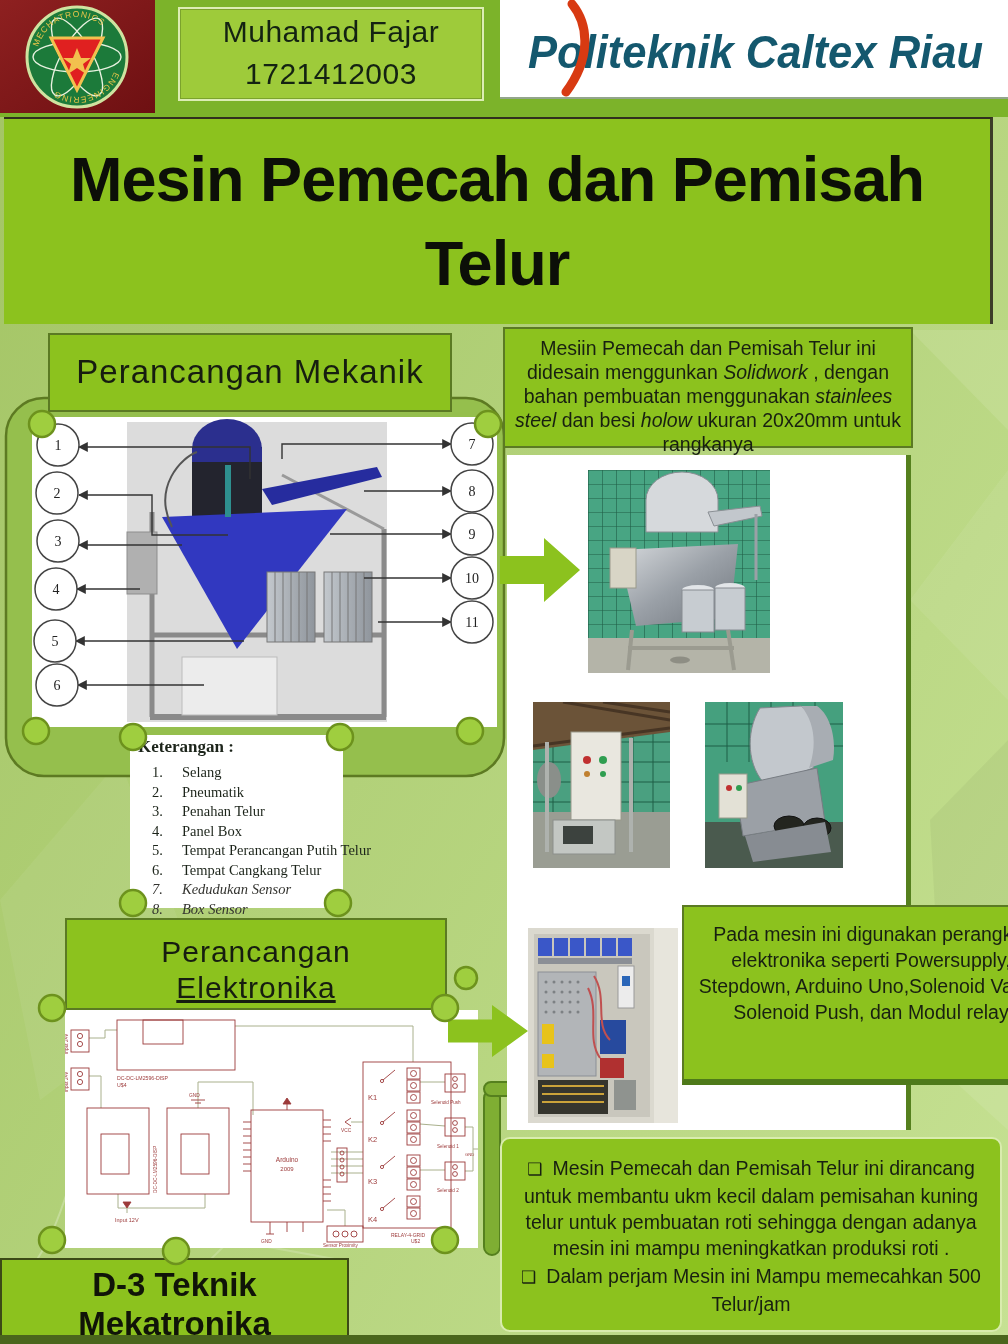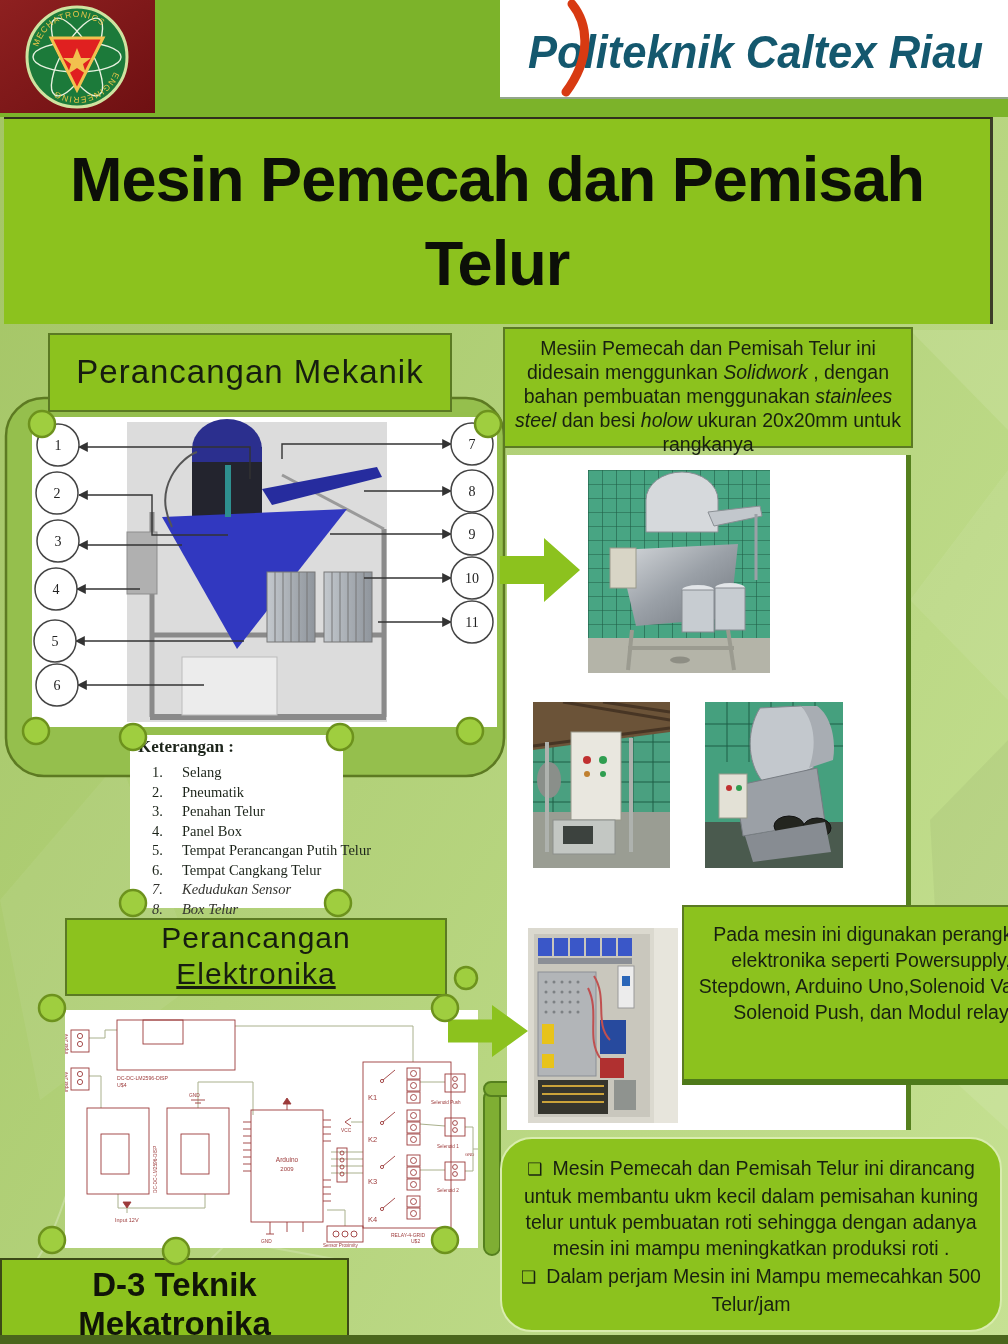--- a/index.html
+++ b/index.html
@@ -17,21 +17,21 @@
   .logopanel{left:500px;top:0;width:508px;height:97px;background:#ffffff;border-bottom:2px solid #93a58c;}
   
   .titlebox{left:4px;top:117px;width:986px;height:205px;background:#8cc21e;
     border-top:2px solid #30301e;border-right:3px solid #3c3c28;text-align:center;}
   .titlebox .t{font-size:63px;font-weight:bold;line-height:84px;padding-top:18px;color:#0c0f08;letter-spacing:-1px;}
   
   .gbox{background:#8cc21e;border:2px solid #5b7a23;color:#161d10;}
   .mek-head{left:48px;top:333px;width:400px;height:75px;text-align:center;
     font-size:33px;line-height:73px;letter-spacing:1px;}
   .elek-head{left:65px;top:918px;width:378px;height:74px;text-align:center;
-    font-size:30px;line-height:36px;padding-top:0;letter-spacing:1px;}
+    font-size:30px;line-height:36px;padding-top:14px;letter-spacing:1px;}
   .elek-head .u{text-decoration:underline;}
   .d3box{left:0;top:1258px;width:345px;height:79px;border:2px solid #3c4a16;background:#8cc21e;
     text-align:center;font-weight:bold;font-size:33px;line-height:39px;padding-top:5px;color:#101408;}
   
   .wpanel{background:#ffffff;}
   .diagram-panel{left:32px;top:417px;width:465px;height:310px;}
   .ket-panel{left:130px;top:735px;width:213px;height:173px;padding:0 0 0 8px;box-sizing:border-box;
     font-family:"Liberation Serif",serif;}
   .ket-title{font-size:17px;font-weight:bold;margin:2px 0 6px 0;}
   .ket-row{display:flex;font-size:14.5px;line-height:19.5px;white-space:nowrap;}
@@ -40,21 +40,21 @@
   .schem-panel{left:65px;top:1010px;width:413px;height:238px;text-align:center;}
   .photos-panel{left:507px;top:455px;width:399px;height:675px;border-right:5px solid #55801e;}
   
   .introbox{left:503px;top:327px;width:410px;height:121px;box-sizing:border-box;
     text-align:center;font-size:19.5px;line-height:24px;padding:7px 10px;color:#182011;}
   .introbox .it, .padabox .it{font-style:italic;}
   .padabox{left:682px;top:905px;width:382px;height:180px;box-sizing:border-box;
     border-right-width:6px;border-bottom-width:6px;border-right-color:#4e7a1a;border-bottom-color:#4e7a1a;
     text-align:center;font-size:19.5px;line-height:26px;padding:14px 8px;color:#182011;}
   .bulletsbox{left:500px;top:1137px;width:502px;height:195px;box-sizing:border-box;
-    background:#8cc21e;border:2px solid #d9ecae;border-radius:32px;
+    background:#8cc21e;border:2px solid #d9ecae;border-radius:10px;
     text-align:center;font-size:19.5px;line-height:26px;padding:16px 16px;color:#182011;}
   .bullet-item{margin-bottom:2px;}
   .bullet-glyph{display:inline-block;margin-right:10px;font-size:17px;}
   
   .garrow{background:#8cc21e;}
   .arrow1{left:500px;top:538px;width:80px;height:64px;
     clip-path:polygon(0 28%,55% 28%,55% 0,100% 50%,55% 100%,55% 72%,0 72%);}
   .arrow2{left:448px;top:1005px;width:80px;height:52px;
     clip-path:polygon(0 28%,55% 28%,55% 0,100% 50%,55% 100%,55% 72%,0 72%);}
   .photo{position:absolute;}
@@ -103,20 +103,24 @@
       <polygon points="77,48 81,58 91,58 83,64 86,74 77,68 68,74 71,64 63,58 73,58" fill="#f2c14e"></polygon>
       <text font-size="8.5" fill="#e8c54a" font-family="Liberation Sans,sans-serif" letter-spacing="1">
         <textPath href="#arcTop" startOffset="8%">MECHATRONICS</textPath>
       </text>
       <text font-size="8.5" fill="#e8c54a" font-family="Liberation Sans,sans-serif" letter-spacing="1">
         <textPath href="#arcBot" startOffset="12%">ENGINEERING</textPath>
       </text>
     </svg>
   </div>
 
+  <div class="abs namebox">
+    <div>Muhamad Fajar</div>
+    <div>1721412003</div>
+  </div>
 
   <div class="abs logopanel">
     <svg width="508" height="97" viewBox="0 0 508 97">
       <text x="28" y="68" font-family="Liberation Sans,sans-serif" font-size="47" font-weight="bold" font-style="italic" fill="#14586e" textLength="455" lengthAdjust="spacingAndGlyphs">Politeknik Caltex Riau</text>
       <path d="M72,4 C90,26 90,60 66,92" stroke="#d83a12" stroke-width="9" fill="none" stroke-linecap="round"></path>
     </svg>
   </div>
 
   <div class="abs gbox mek-head">Perancangan Mekanik</div>
 
@@ -233,21 +237,21 @@
     <div class="ket-row">
         <span class="ket-num">6.</span>
         <span> Tempat Cangkang Telur</span>
       </div>
     <div class="ket-row">
         <span class="ket-num it">7.</span>
         <span class="it">Kedudukan Sensor</span>
       </div>
     <div class="ket-row">
         <span class="ket-num it">8.</span>
-        <span class="it">Box Telur</span>
+        <span class="it">Box Sensor</span>
       </div>
     <div class="ket-row">
         <span class="ket-num">9.</span>
         <span>Tempat Pemberhentian Telur</span>
       </div>
     <div class="ket-row">
         <span class="ket-num">10.</span>
         <span>Tempat Pemisahan Telur</span>
       </div>
     <div class="ket-row">

